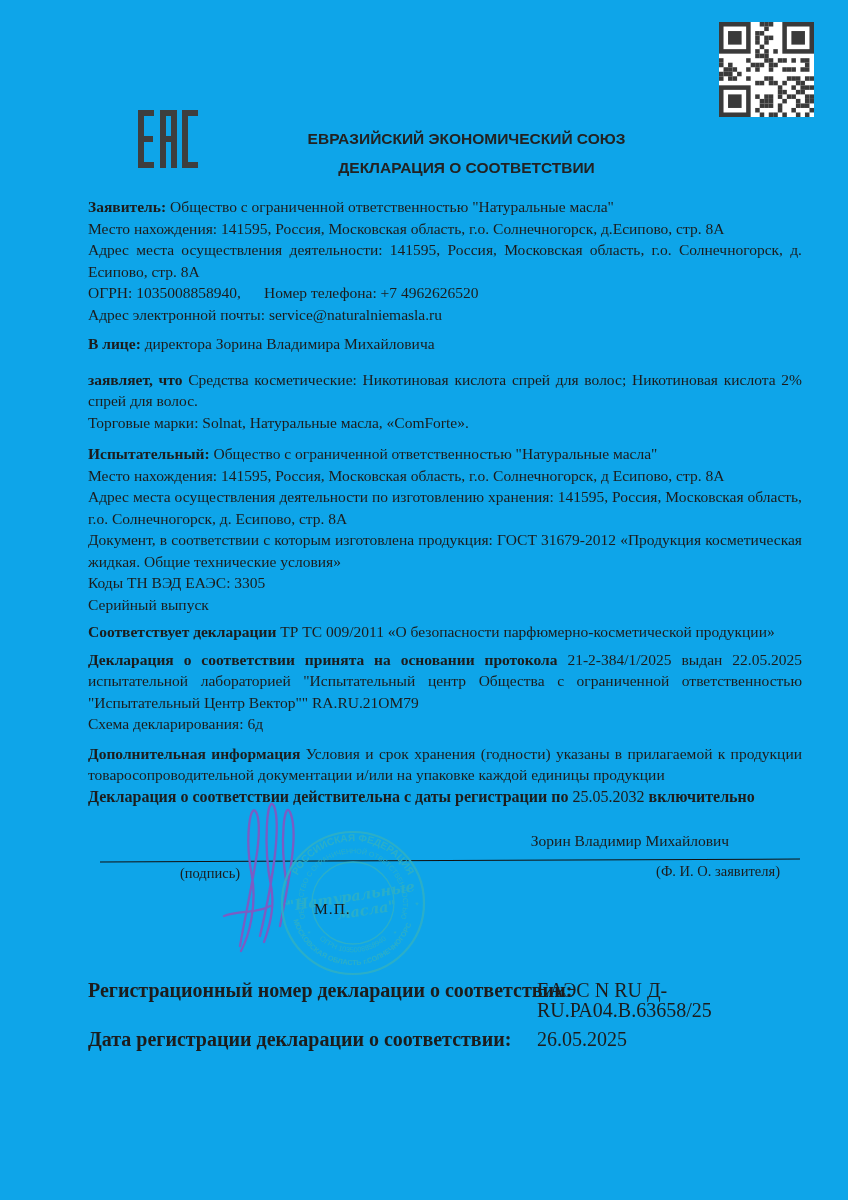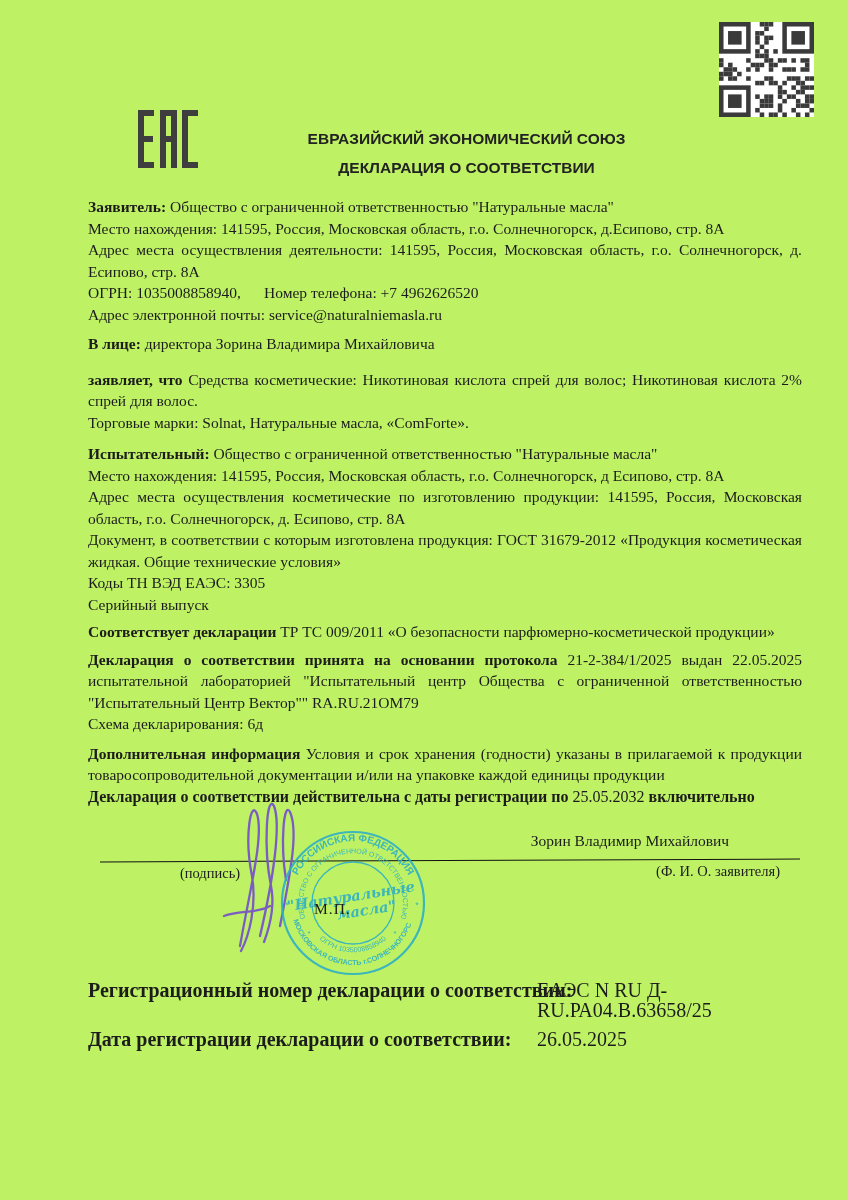--- a/index.html
+++ b/index.html
@@ -1,16 +1,16 @@
 <!DOCTYPE html>
 <html><head>
 <meta charset="utf-8">
 <style>
   html,body{margin:0;padding:0;background:#e8e8e8;}
-  .page{position:relative;width:848px;height:1200px;background:#bef264;margin:0 auto;
+  .page{position:relative;width:848px;height:1200px;background:#0ea5e9;margin:0 auto;
         font-family:"Liberation Serif","DejaVu Serif",serif;color:#1c1c1c;overflow:hidden;}
   .eac-logo{position:absolute;left:138px;top:110px;}
   .titles{position:absolute;left:85px;right:0;top:130px;text-align:center;
           font-family:"Liberation Sans","DejaVu Sans",sans-serif;font-weight:bold;
           font-size:15.5px;color:#222;}
   .titles .t2{margin-top:11px;}
   .qr{position:absolute;left:719px;top:22px;}
   .flow{position:absolute;top:196px;left:88px;right:46px;}
   .para{font-size:15.5px;line-height:21.5px;margin:0;}
   .just{text-align:justify;}
@@ -199,21 +199,21 @@
     <p class="para mb14"><b class="lbl">В лице:</b><span>директора Зорина Владимира Михайловича</span></p>
 
     <div class="block mb10">
       <p class="para just"><b class="lbl">заявляет,  что</b><span>Средства косметические: Никотиновая кислота спрей для волос; Никотиновая кислота 2% спрей для волос.</span></p>
       <p class="para">Торговые марки: Solnat, Натуральные масла, «ComForte».</p>
     </div>
 
     <div class="block mb6">
       <p class="para just"><b class="lbl">Испытательный:</b><span>Общество с ограниченной ответственностью "Натуральные масла"</span></p>
       <p class="para">Место нахождения: 141595, Россия,  Московская область, г.о. Солнечногорск, д Есипово, стр. 8А</p>
-      <p class="para just">Адрес места осуществления косметические по изготовлению продукции: 141595, Россия, Московская область, г.о. Солнечногорск, д. Есипово, стр. 8А</p>
+      <p class="para just">Адрес места осуществления деятельности по изготовлению хранения: 141595, Россия, Московская область, г.о. Солнечногорск, д. Есипово, стр. 8А</p>
       <p class="para just">Документ, в соответствии с которым изготовлена продукция: ГОСТ 31679-2012 «Продукция косметическая жидкая. Общие технические условия»</p>
       <p class="para">Коды ТН ВЭД ЕАЭС: 3305</p>
       <p class="para">Серийный выпуск</p>
     </div>
 
     <p class="para just mb6"><b class="lbl">Соответствует декларации</b><span>ТР ТС 009/2011 «О безопасности парфюмерно-косметической продукции»</span></p>
 
     <div class="block mb8">
       <p class="para just"><b class="lbl">Декларация о соответствии принята на основании протокола</b><span>21-2-384/1/2025 выдан 22.05.2025  испытательной лабораторией "Испытательный центр Общества с ограниченной ответственностью "Испытательный Центр Вектор"" RA.RU.21ОМ79</span></p>
       <p class="para">Схема декларирования: 6д</p>

